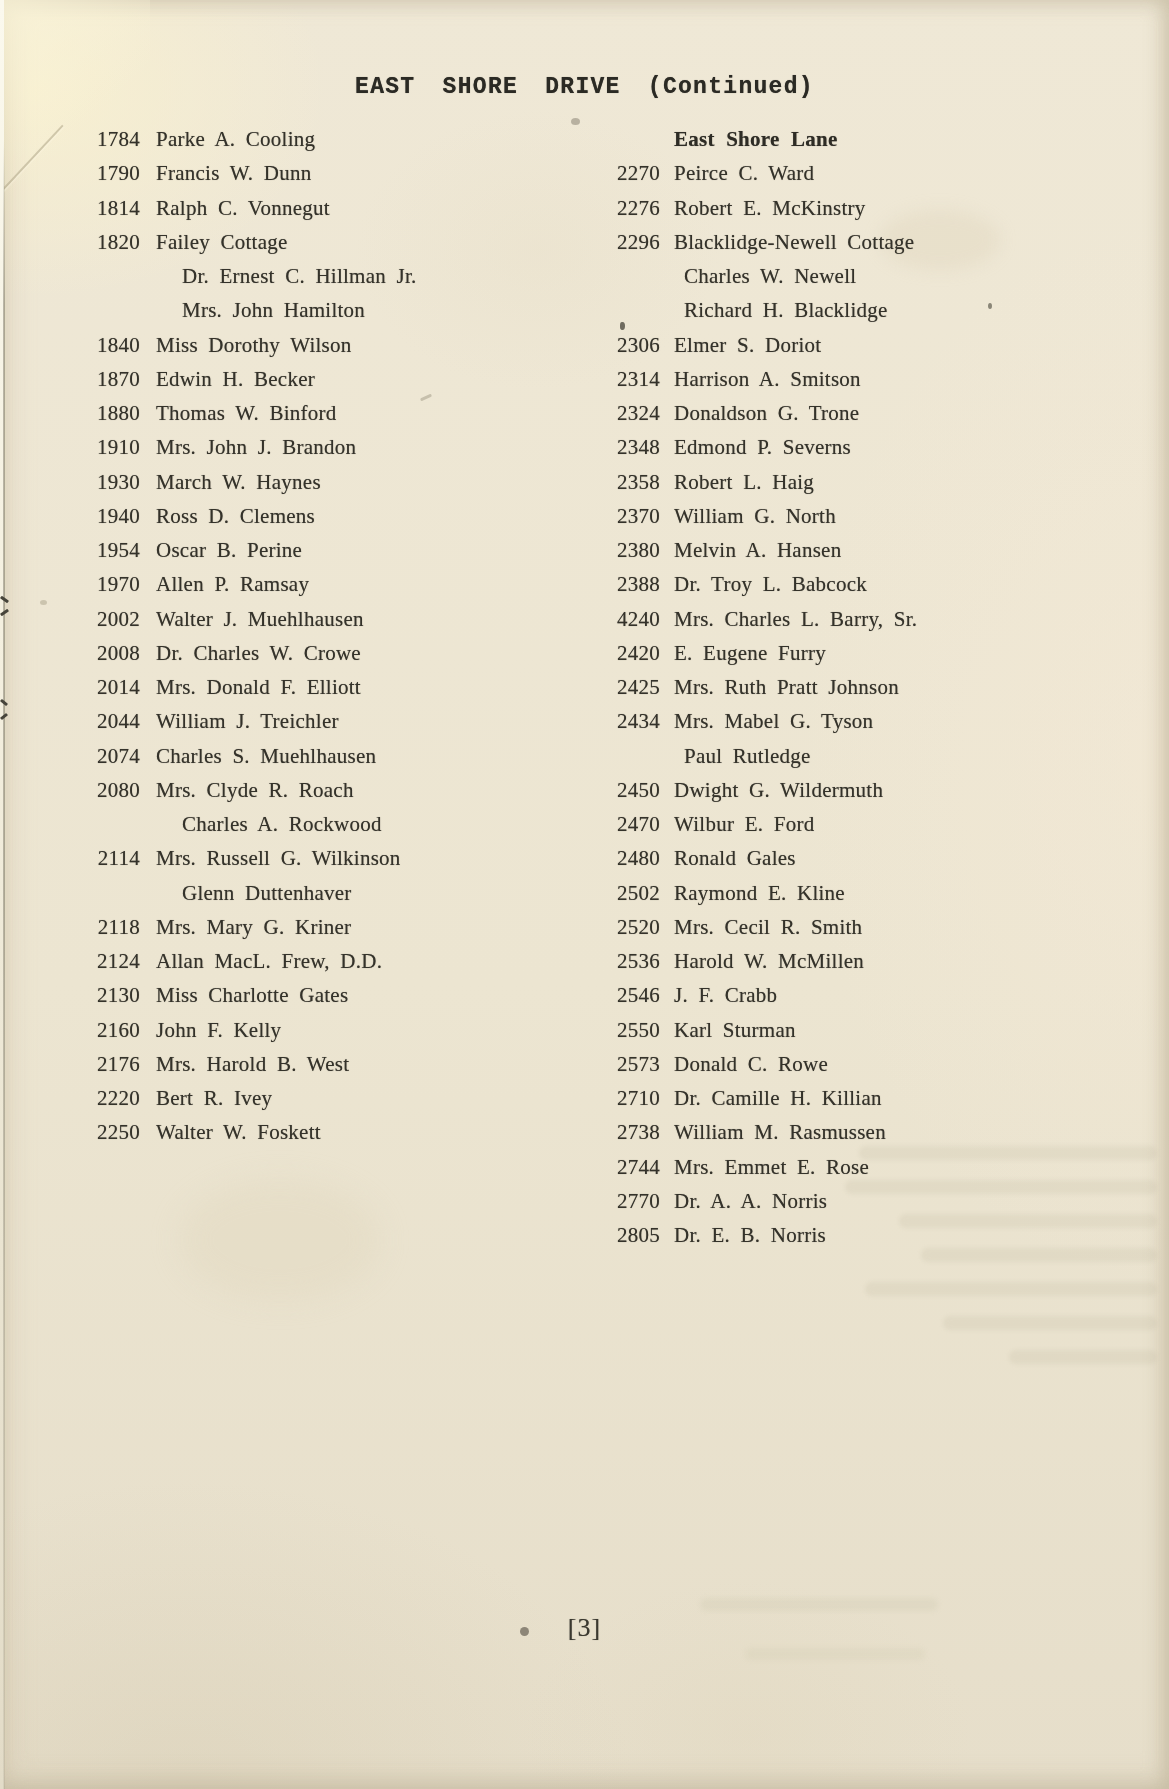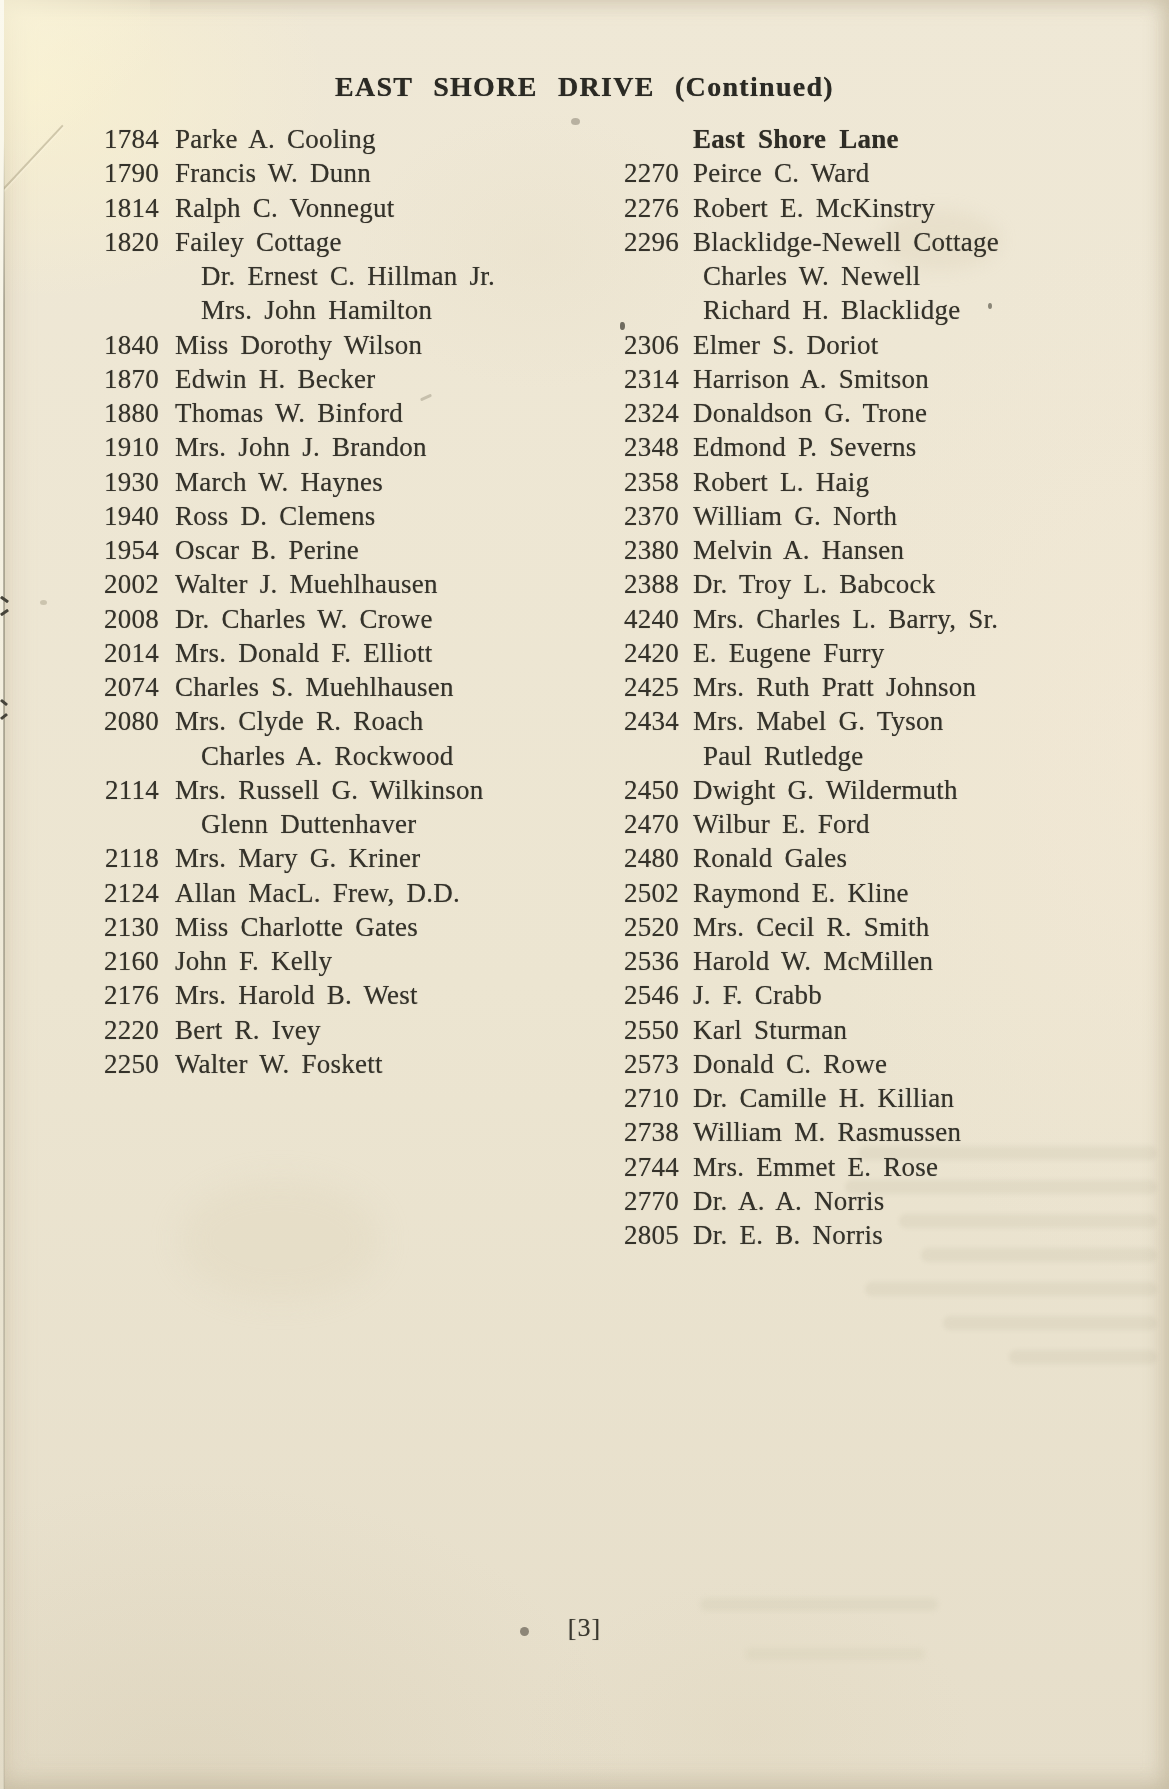--- a/index.html
+++ b/index.html
@@ -17,30 +17,29 @@
       linear-gradient(180deg,#efe8d6 0%,#ece5d1 55%,#e6decA 100%);
     box-shadow:
       inset -7px 0 18px rgba(182,170,142,.38),
       inset 0 -9px 24px rgba(182,170,142,.30),
       inset 12px 0 26px rgba(203,193,165,.22),
       inset 0 6px 14px rgba(210,201,175,.18);
   }
   
   .title{
     position:absolute;top:74px;left:0;width:100%;text-align:center;z-index:5;
-    font-family:Liberation Serif, serif;font-weight:bold;
-    font-size:28px;line-height:26px;letter-spacing:1.3px;word-spacing:12px;
+    font-family:Liberation Mono, monospace;font-weight:bold;
+    font-size:23px;line-height:26px;letter-spacing:1.3px;word-spacing:12px;
     color:#2b2a24;text-shadow:0 0 .7px rgba(43,42,36,.75);
   }
   .col{
     position:absolute;top:122px;z-index:5;
-    font-size:27px;line-height:34.25px;letter-spacing:.25px;word-spacing:5px;
+    font-size:21px;line-height:34.25px;letter-spacing:.25px;word-spacing:5px;
     text-shadow:0 0 .8px rgba(46,44,37,.55);
     white-space:nowrap;
-    margin-left:19px;
   }
   .col-left{left:84px;}
   .col-right{left:602px;}
   .row{height:34.25px;}
   .num{display:inline-block;width:56px;text-align:right;margin-right:16px;}
   .col-right .num{width:58px;margin-right:14px;}
   .col-left  .indent .name{padding-left:26px;}
   .col-right .indent .name{padding-left:10px;}
   .col-header{
     height:34.25px;font-weight:bold;padding-left:72px;word-spacing:6px;
@@ -127,23 +126,25 @@
       <div class="row"><span class="num">1820</span><span class="name">Failey Cottage</span></div>
       <div class="row indent"><span class="num"></span><span class="name">Dr. Ernest C. Hillman Jr.</span></div>
       <div class="row indent"><span class="num"></span><span class="name">Mrs. John Hamilton</span></div>
       <div class="row"><span class="num">1840</span><span class="name">Miss Dorothy Wilson</span></div>
       <div class="row"><span class="num">1870</span><span class="name">Edwin H. Becker</span></div>
       <div class="row"><span class="num">1880</span><span class="name">Thomas W. Binford</span></div>
       <div class="row"><span class="num">1910</span><span class="name">Mrs. John J. Brandon</span></div>
       <div class="row"><span class="num">1930</span><span class="name">March W. Haynes</span></div>
       <div class="row"><span class="num">1940</span><span class="name">Ross D. Clemens</span></div>
       <div class="row"><span class="num">1954</span><span class="name">Oscar B. Perine</span></div>
+      <div class="row"><span class="num">1970</span><span class="name">Allen P. Ramsay</span></div>
       <div class="row"><span class="num">2002</span><span class="name">Walter J. Muehlhausen</span></div>
       <div class="row"><span class="num">2008</span><span class="name">Dr. Charles W. Crowe</span></div>
       <div class="row"><span class="num">2014</span><span class="name">Mrs. Donald F. Elliott</span></div>
+      <div class="row"><span class="num">2044</span><span class="name">William J. Treichler</span></div>
       <div class="row"><span class="num">2074</span><span class="name">Charles S. Muehlhausen</span></div>
       <div class="row"><span class="num">2080</span><span class="name">Mrs. Clyde R. Roach</span></div>
       <div class="row indent"><span class="num"></span><span class="name">Charles A. Rockwood</span></div>
       <div class="row"><span class="num">2114</span><span class="name">Mrs. Russell G. Wilkinson</span></div>
       <div class="row indent"><span class="num"></span><span class="name">Glenn Duttenhaver</span></div>
       <div class="row"><span class="num">2118</span><span class="name">Mrs. Mary G. Kriner</span></div>
       <div class="row"><span class="num">2124</span><span class="name">Allan MacL. Frew, D.D.</span></div>
       <div class="row"><span class="num">2130</span><span class="name">Miss Charlotte Gates</span></div>
       <div class="row"><span class="num">2160</span><span class="name">John F. Kelly</span></div>
       <div class="row"><span class="num">2176</span><span class="name">Mrs. Harold B. West</span></div>

